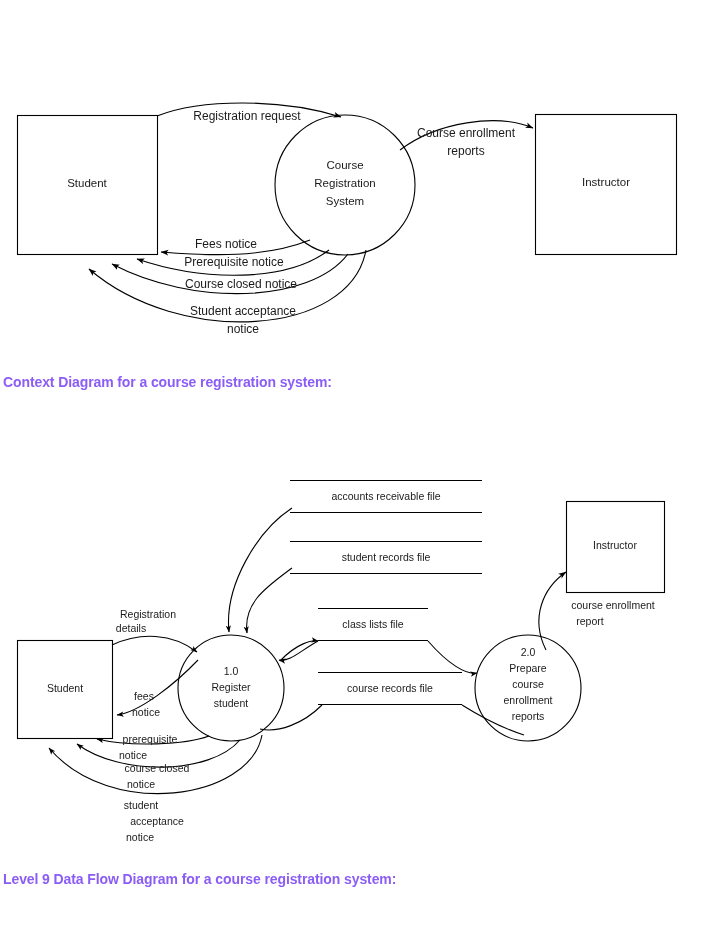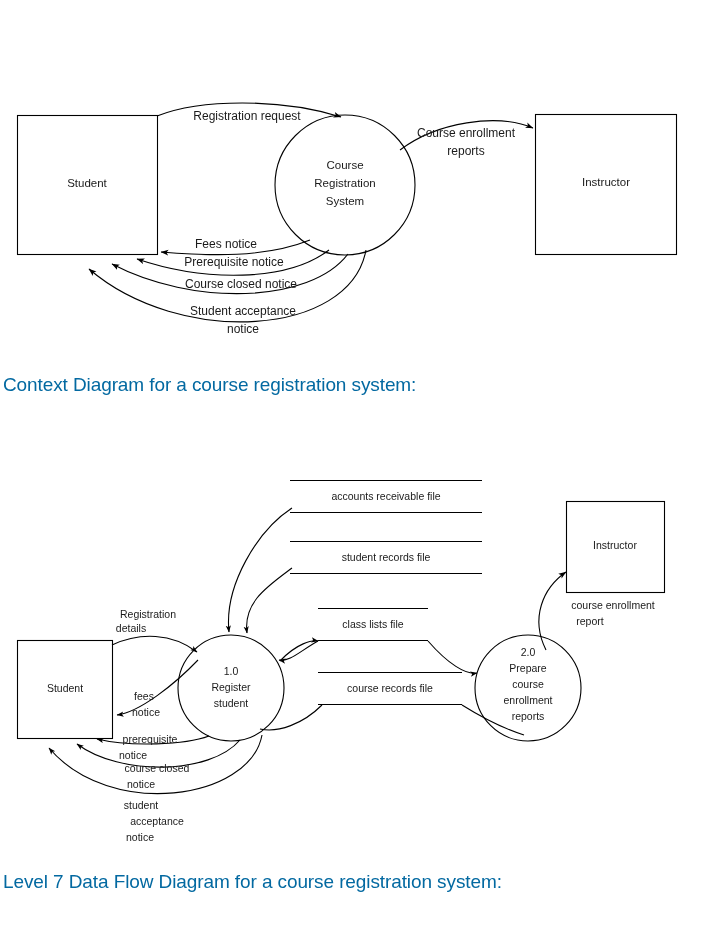--- a/index.html
+++ b/index.html
@@ -69,23 +69,23 @@
     font-size: 10.5px;
     text-anchor: middle;
   }
   .t-process-low {
     font-size: 10.5px;
     text-anchor: middle;
   }
   .caption {
     position: absolute;
     font-family: "Liberation Sans", sans-serif;
-    font-size: 19px;
-    font-weight: normal;
-    color: #0369a1;
+    font-size: 14px;
+    font-weight: bold;
+    color: #8b5cf6;
     letter-spacing: -0.1px;
     white-space: nowrap;
   }
   #caption-context { left: 3px; top: 374px; }
   #caption-level0  { left: 3px; top: 871px; }
 </style>
 </head>
 <body>
 
 <svg class="diagram-svg" viewBox="0 0 708 940">
@@ -202,13 +202,13 @@
 
     <path class="flow-line" d="M262,735 C250,800 110,820 49,748" marker-end="url(#arws)"></path>
     <text class="t-flow-low" x="141" y="809">student</text>
     <text class="t-flow-low" x="157" y="825">acceptance</text>
     <text class="t-flow-low" x="140" y="841">notice</text>
   </g>
 </svg>
 
 <div class="caption" id="caption-context">Context Diagram for a course registration system:</div>
 
-<div class="caption" id="caption-level0">Level 7 Data Flow Diagram for a course registration system:</div>
+<div class="caption" id="caption-level0">Level 9 Data Flow Diagram for a course registration system:</div>
 
 </body></html>

